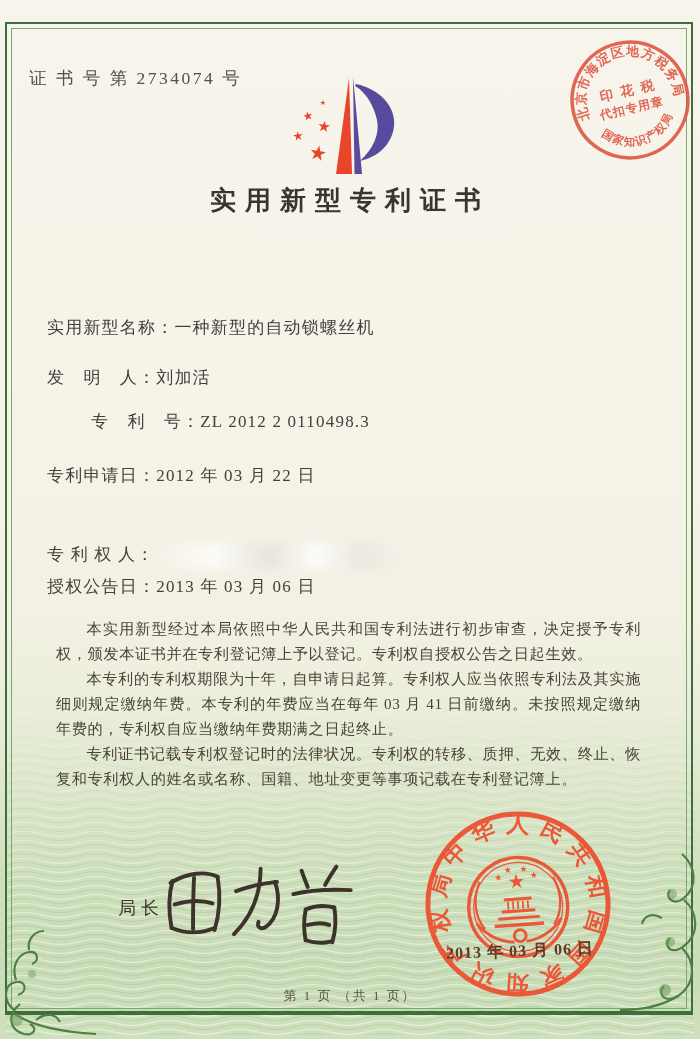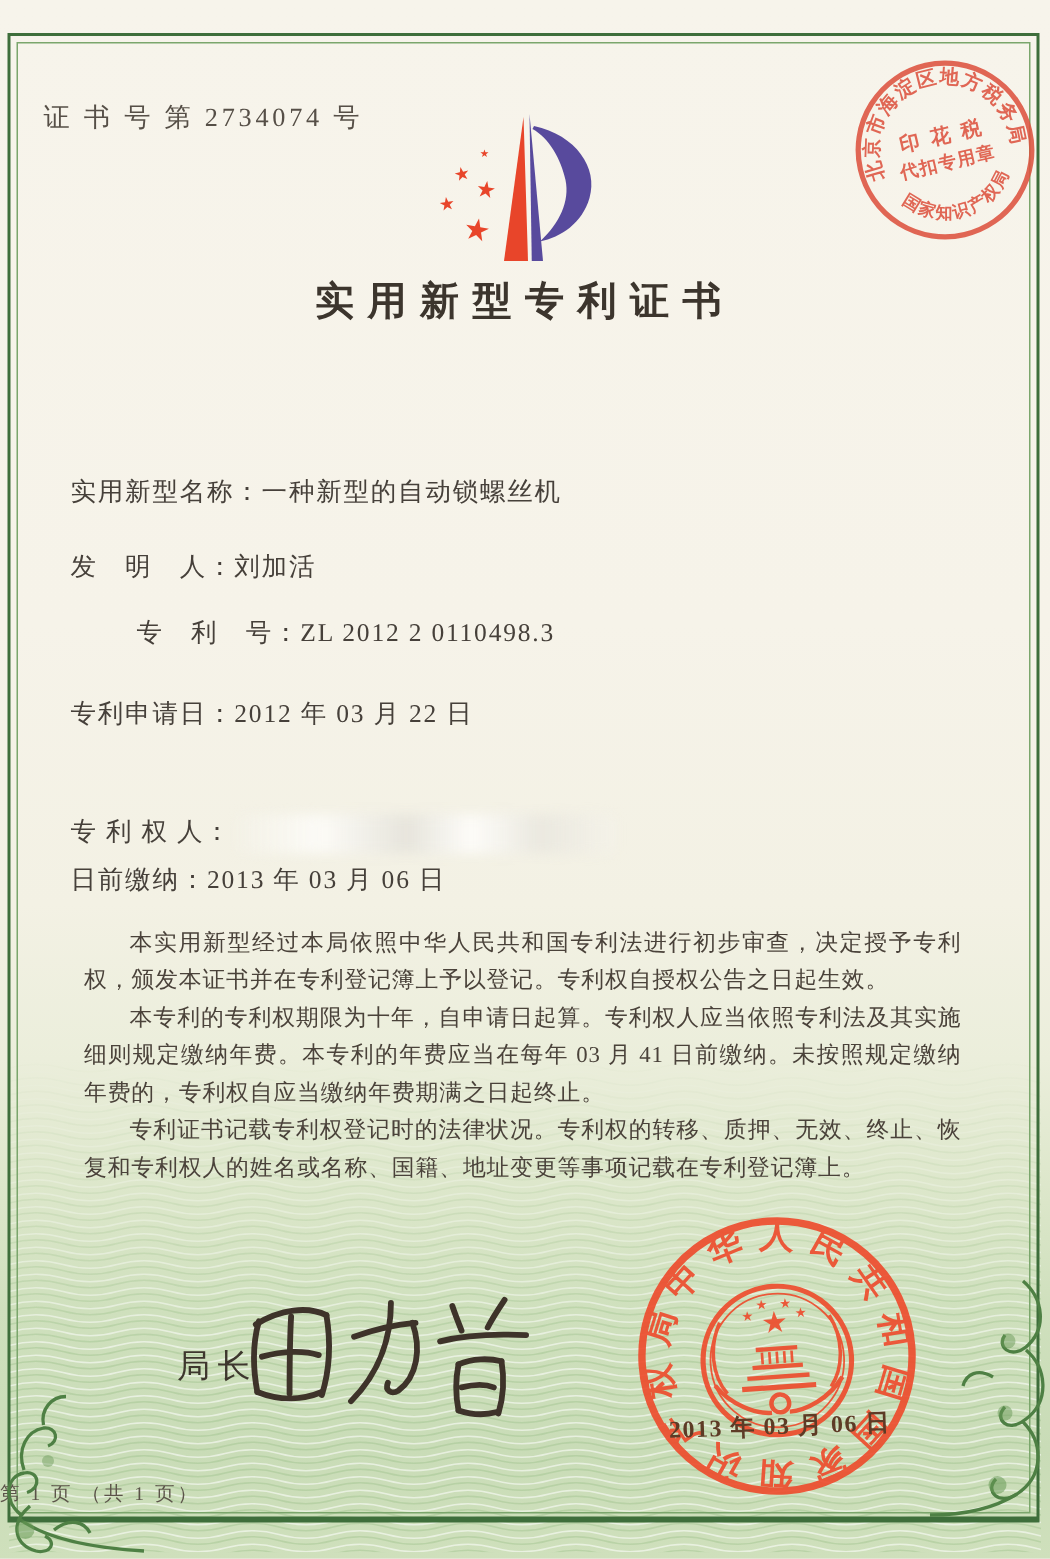--- a/index.html
+++ b/index.html
@@ -49,30 +49,30 @@
     background:linear-gradient(90deg, rgba(244,242,235,.25), rgba(252,251,247,.95) 22%,
       rgba(228,226,218,.85) 45%, rgba(253,252,249,.95) 62%, rgba(232,230,222,.8) 80%,
       rgba(246,244,238,.4) 100%);
   }
   .body-text {
     position:absolute; left:56px; top:616px; width:585px; z-index:3;
     font-size:15.2px; line-height:25px; color:#4a423a; text-align:justify;
     letter-spacing:.6px;
   }
   .body-text p { text-indent:2em; margin:0; }
-  .director-label { position:absolute; left:118px; top:896px; font-size:22px;
+  .director-label { position:absolute; left:118px; top:896px; font-size:18px;
     color:#3d362d; letter-spacing:5px; z-index:4; }
   .signature { position:absolute; left:148px; top:848px; width:215px; height:118px; z-index:4; }
   .sig-name-hidden { position:absolute; opacity:0; pointer-events:none; }
   
   .seal { position:absolute; left:424px; top:810px; width:188px; height:188px;
     opacity:.9; z-index:4; transform:rotate(-4deg); }
   .seal-date { position:absolute; left:446px; top:941px; font-size:16px; font-weight:bold;
     color:#5e3b26; letter-spacing:1px; z-index:5; transform:rotate(-2deg); white-space:nowrap; }
-  .footer { position:absolute; left:0; top:987px; width:700px; text-align:left;
+  .footer { position:absolute; left:0; top:987px; width:700px; text-align:center;
     font-size:13px; color:#5b5349; letter-spacing:2px; z-index:3; }
   .ornament { position:absolute; z-index:5; pointer-events:none; }
   .orn-bl { left:-4px; top:912px; width:104px; height:126px; }
   .orn-br { right:-6px; top:848px; width:96px; height:168px; }
   svg text { font-family:"Liberation Serif","DejaVu Serif",serif; }
 </style>
 </head>
 <body>
 
 <div class="page">
@@ -127,21 +127,21 @@
   <div class="field" style="top:410px;margin-left:44px;">
     <span>专　利　号：</span><span>ZL 2012 2 0110498.3</span>
   </div>
   <div class="field" style="top:464px;">
     <span>专利申请日：</span><span>2012 年 03 月 22 日</span>
   </div>
   <div class="field" style="top:519px;margin-top:24px;">
     <span>专 利 权 人：</span><span></span><span class="redact"></span>
   </div>
   <div class="field" style="top:575px;">
-    <span>日前缴纳：</span><span>2013 年 03 月 06 日</span>
+    <span>授权公告日：</span><span>2013 年 03 月 06 日</span>
   </div>
 
   <div class="body-text">
     <p>本实用新型经过本局依照中华人民共和国专利法进行初步审查，决定授予专利权，颁发本证书并在专利登记簿上予以登记。专利权自授权公告之日起生效。</p>
     <p>本专利的专利权期限为十年，自申请日起算。专利权人应当依照专利法及其实施细则规定缴纳年费。本专利的年费应当在每年 03 月 41 日前缴纳。未按照规定缴纳年费的，专利权自应当缴纳年费期满之日起终止。</p>
     <p>专利证书记载专利权登记时的法律状况。专利权的转移、质押、无效、终止、恢复和专利权人的姓名或名称、国籍、地址变更等事项记载在专利登记簿上。</p>
   </div>
 
   <div class="director-label">局长</div>
   <span class="sig-name-hidden">田力普</span>

